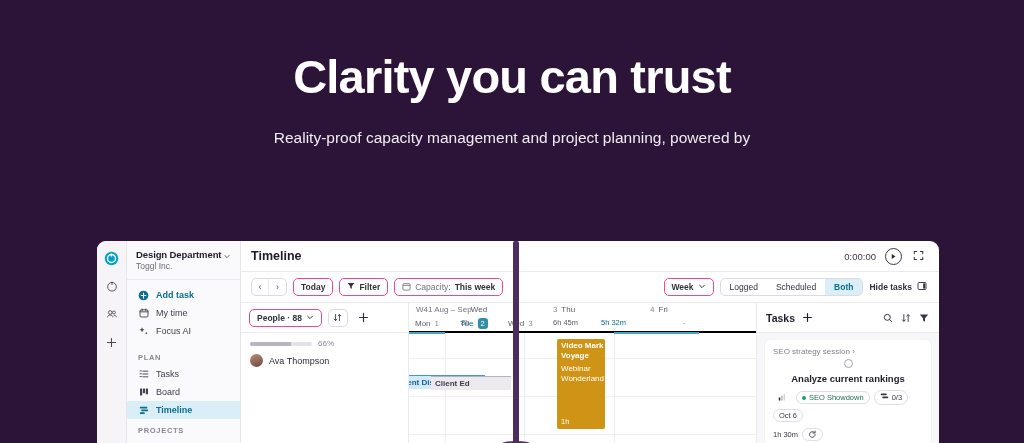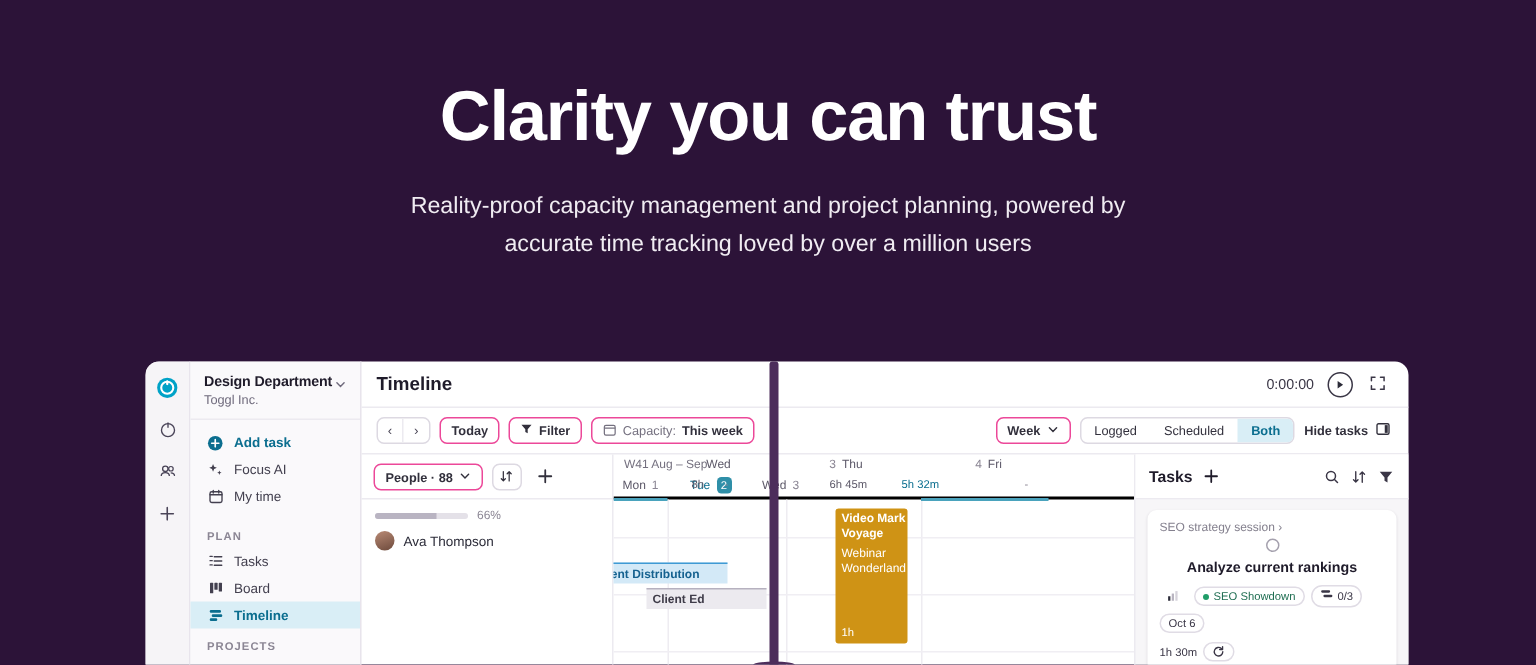--- a/index.html
+++ b/index.html
@@ -181,21 +181,20 @@
 </style>
 </head>
 <body>
 
 <div class="page">
 
   <div class="hero">
     <h1>Clarity you can trust</h1>
     <div class="sub">
       <div>Reality-proof capacity management and project planning, powered by</div>
-      <div>accurate time tracking loved by over a million users</div>
     </div>
   </div>
 
   <div class="app">
 
     <div class="rail">
       <div class="rail-ic">
         <svg width="15" height="15" viewBox="0 0 16 16">
             <circle cx="8" cy="8" r="7.2" fill="#00a2c7"></circle>
             <circle cx="8" cy="8" r="4.3" fill="none" stroke="#fff" stroke-width="1.5"></circle>
@@ -241,35 +240,35 @@
           <span class="ni">
             <svg width="11" height="11" viewBox="0 0 12 12">
                 <circle cx="6" cy="6" r="5.3" fill="#0b6e8f"></circle>
                 <path d="M6 3.4v5.2M3.4 6h5.2" stroke="#fff" stroke-width="1.2" stroke-linecap="round"></path>
               </svg>
           </span>
           <span>Add task</span>
         </div>
         <div class="nav-item">
           <span class="ni">
+            <svg width="10" height="10" viewBox="0 0 12 12">
+                <rect x="1.2" y="2.2" width="9.6" height="8.6" rx="1.4" fill="none" stroke="#43404f" stroke-width="1.1"></rect>
+                <path d="M1.2 4.6h9.6M3.8 1.2v2M8.2 1.2v2" stroke="#43404f" stroke-width="1.1" stroke-linecap="round"></path>
+              </svg>
+          </span>
+          <span>My time</span>
+        </div>
+        <div class="nav-item">
+          <span class="ni">
             <svg width="11" height="11" viewBox="0 0 12 12">
                 <path d="M4.4 1.4l.8 2 2 .8-2 .8-.8 2-.8-2-2-.8 2-.8z" fill="#43404f"></path>
                 <path d="M9 6.2l.45 1.15L10.6 7.8l-1.15.45L9 9.4l-.45-1.15L7.4 7.8l1.15-.45z" fill="#43404f"></path>
               </svg>
           </span>
           <span>Focus AI</span>
-        </div>
-        <div class="nav-item">
-          <span class="ni">
-            <svg width="10" height="10" viewBox="0 0 12 12">
-                <rect x="1.2" y="2.2" width="9.6" height="8.6" rx="1.4" fill="none" stroke="#43404f" stroke-width="1.1"></rect>
-                <path d="M1.2 4.6h9.6M3.8 1.2v2M8.2 1.2v2" stroke="#43404f" stroke-width="1.1" stroke-linecap="round"></path>
-              </svg>
-          </span>
-          <span>My time</span>
         </div>
       </div>
 
       <div class="nav-sec">PLAN</div>
       <div>
         <div class="nav-item">
           <span class="ni">
             <svg width="10" height="10" viewBox="0 0 12 12">
                 <path d="M4.6 2.6h6M4.6 6h6M4.6 9.4h6" stroke="#43404f" stroke-width="1.1" stroke-linecap="round"></path>
                 <path d="M1.2 2.3h1.8M1.2 5.7h1.8M1.2 9.1h1.8" stroke="#43404f" stroke-width="1" stroke-linecap="round"></path>
@@ -446,21 +445,21 @@
             <div class="vline" style="left:36px"></div>
             <div class="vline" style="left:115px"></div>
             <div class="vline" style="left:205px"></div>
             <div class="underline" style="left:0;width:36px;top:-1px"></div>
             <div class="underline" style="left:205px;width:85px;top:-1px"></div>
             <div class="hline" style="top:25px"></div>
             <div class="hline" style="top:63px"></div>
             <div class="hline" style="top:101px"></div>
 
             <div class="ev blue" style="left:-24px;top:42px;width:100px">Content Distribution</div>
-            <div class="ev gray" style="left:22px;top:59px;width:80px">Client Ed</div>
+            <div class="ev gray" style="left:22px;top:43px;width:80px">Client Ed</div>
 
             <div class="ev gold" style="left:148px;top:6px;width:48px;height:90px;">
               <span class="ln">Video Mark</span>
               <span class="ln">Voyage</span>
               <span class="ln" style="font-weight:400;margin-top:3px">Webinar</span>
               <span class="ln" style="font-weight:400">Wonderland</span>
               <span class="dur">1h</span>
             </div>
           </div>
         </div>

